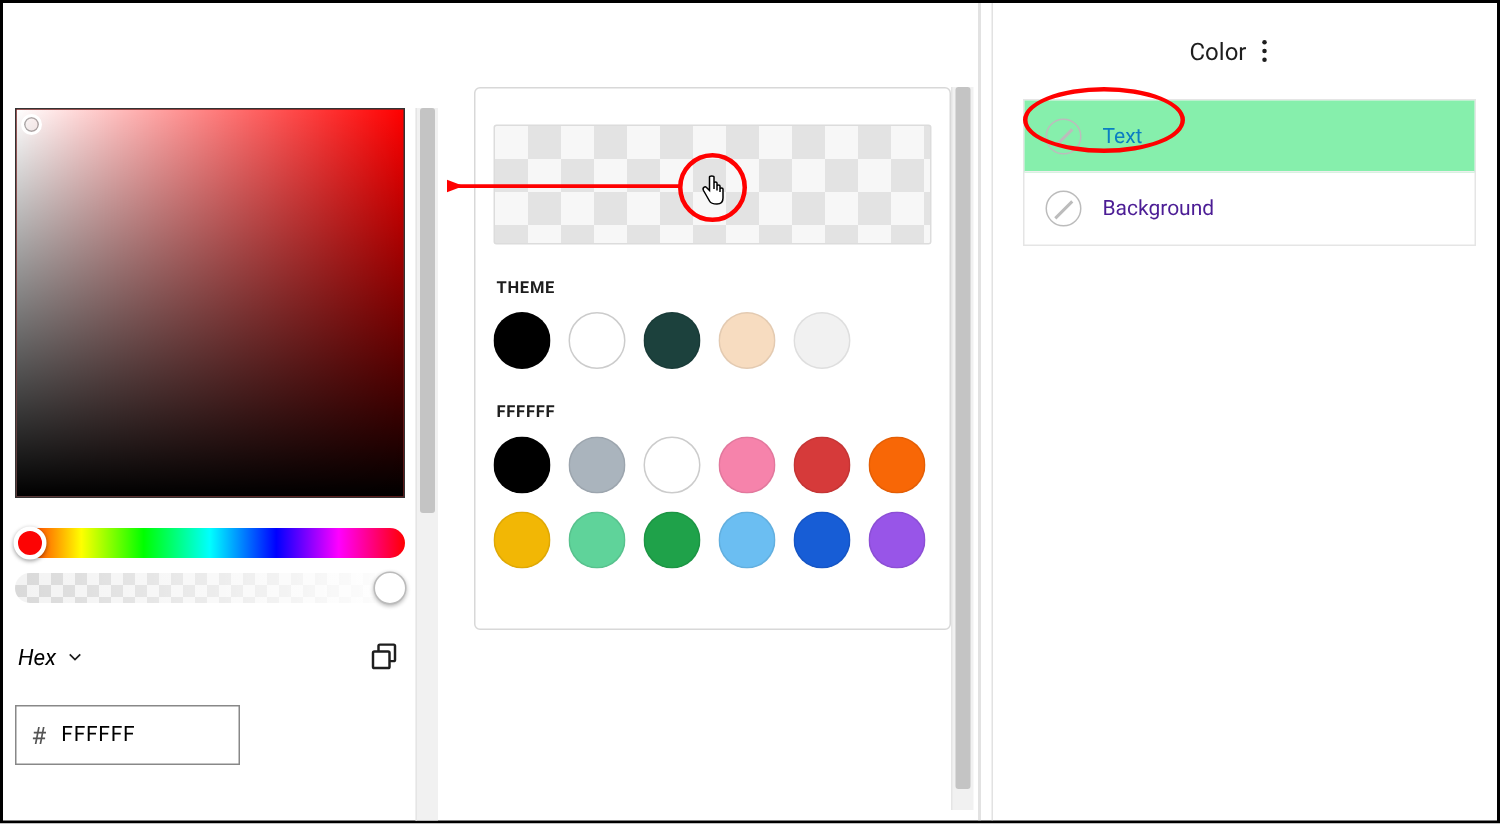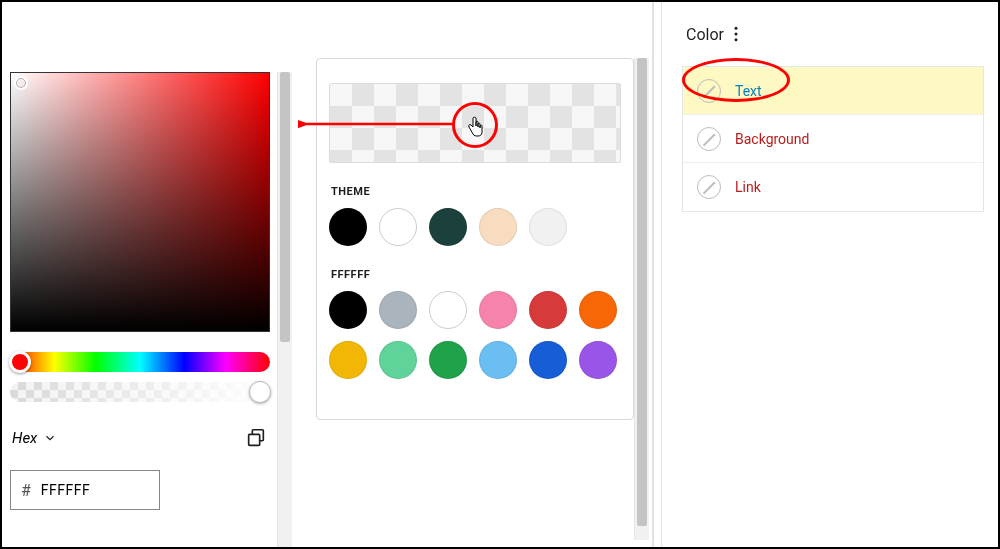--- a/index.html
+++ b/index.html
@@ -59,28 +59,28 @@
     background-color: #f7f7f7;
   }
   .section-label { font-size: 11px; font-weight: 700; letter-spacing: 0.5px; color: #1e1e1e; margin: 22px 0 10px 2px; }
   .swatch-row { display: flex; gap: 12px; margin-bottom: 12px; }
   .swatch { width: 38px; height: 38px; border-radius: 50%; cursor: pointer; border: 1px solid rgba(0,0,0,0.08); }
   .swatch.white { border: 1px solid #ccc; }
 
   
   .side { position: absolute; left: 659px; top: 0; right: 0; bottom: 0; border-left: 1px solid #e2e2e2; }
   .divider-left { position: absolute; left: 650px; top: 0; width: 2px; height: 100%; background: #e2e2e2; }
-  .side-header { display: flex; align-items: center; justify-content: flex-start; padding: 20px 36px 10px 24px; }
+  .side-header { display: flex; align-items: center; justify-content: center; padding: 20px 36px 10px 24px; }
   .side-title { font-size: 16px; color: #1e1e1e; }
   .more-btn { width: 24px; height: 24px; display:flex; align-items:center; justify-content:center; cursor:pointer; }
 
   .color-list { border: 1px solid #e5e5e5; margin: 10px 14px 0 20px; }
-  .color-item { display: flex; align-items: center; gap: 14px; height: 48px; padding: 0 14px; border-bottom: 1px solid #eee; font-size: 14px; color: #b91c1c; cursor: pointer; }
+  .color-item { display: flex; align-items: center; gap: 14px; height: 48px; padding: 0 14px; border-bottom: 1px solid #eee; font-size: 14px; color: #4c1d95; cursor: pointer; }
   .color-item:last-child { border-bottom: none; }
-  .color-item.selected { background: #fef9c3; color: #0a7ec2; }
+  .color-item.selected { background: #86efac; color: #0a7ec2; }
   .none-swatch { width: 24px; height: 24px; border-radius: 50%; border: 1px solid #bcbcbc; position: relative; flex: 0 0 auto; }
   .none-swatch::after { content: ""; position: absolute; left: 3px; right: 3px; top: 50%; height: 1.5px; background: #bcbcbc; transform: rotate(-45deg); }
 
   
   .anno-ellipse { position: absolute; border: 3px solid #ff0000; border-radius: 50%; pointer-events: none; }
   .anno-arrow { position: absolute; pointer-events: none; }
 </style>
 </head>
 <body>
 
@@ -171,24 +171,20 @@
       </div>
     </div>
     <div class="color-list">
       <div class="color-item selected">
         <span class="none-swatch"></span>
         <span>Text</span>
       </div>
       <div class="color-item">
         <span class="none-swatch"></span>
         <span>Background</span>
-      </div>
-      <div class="color-item">
-        <span class="none-swatch"></span>
-        <span>Link</span>
       </div>
     </div>
   </div>
 
   <div class="anno-ellipse" style="left:680px; top:56px; width:108px; height:44px;"></div>
   <div class="anno-ellipse" style="left:450px; top:100px; width:46px; height:46px;"></div>
   <svg class="anno-arrow" style="left:296px; top:112px; width:160px; height:20px;">
     <defs>
         <marker id="ah" markerWidth="10" markerHeight="10" refX="2" refY="3" orient="auto">
           <path d="M8,0 L0,3 L8,6 Z" fill="#ff0000"></path>

